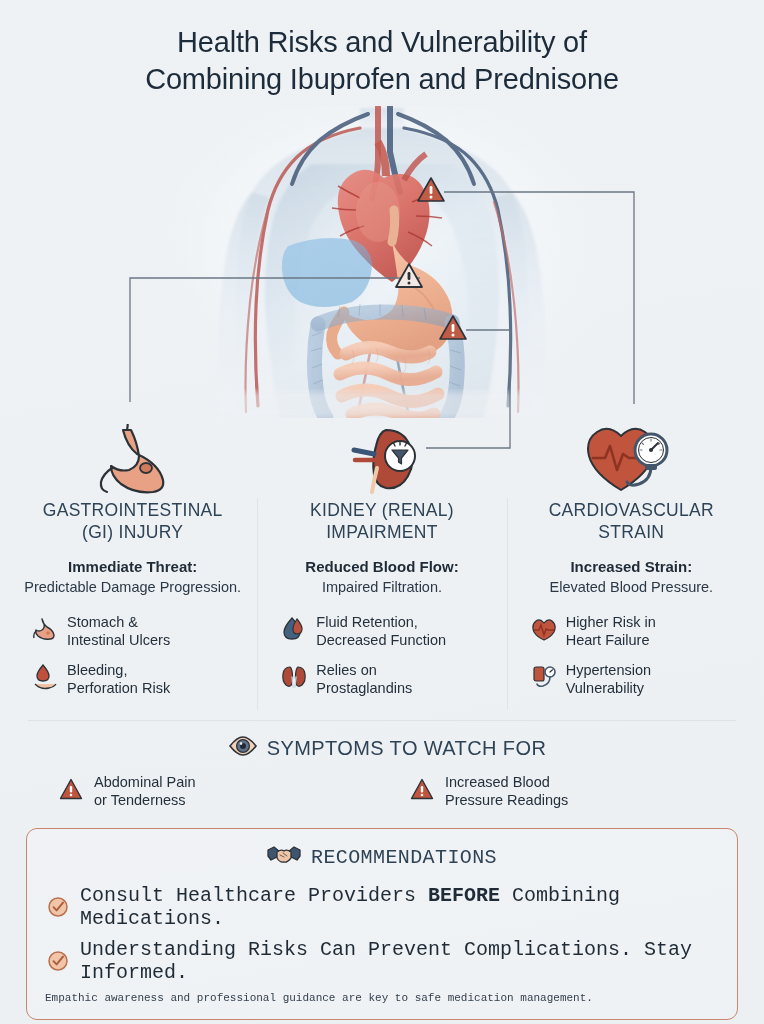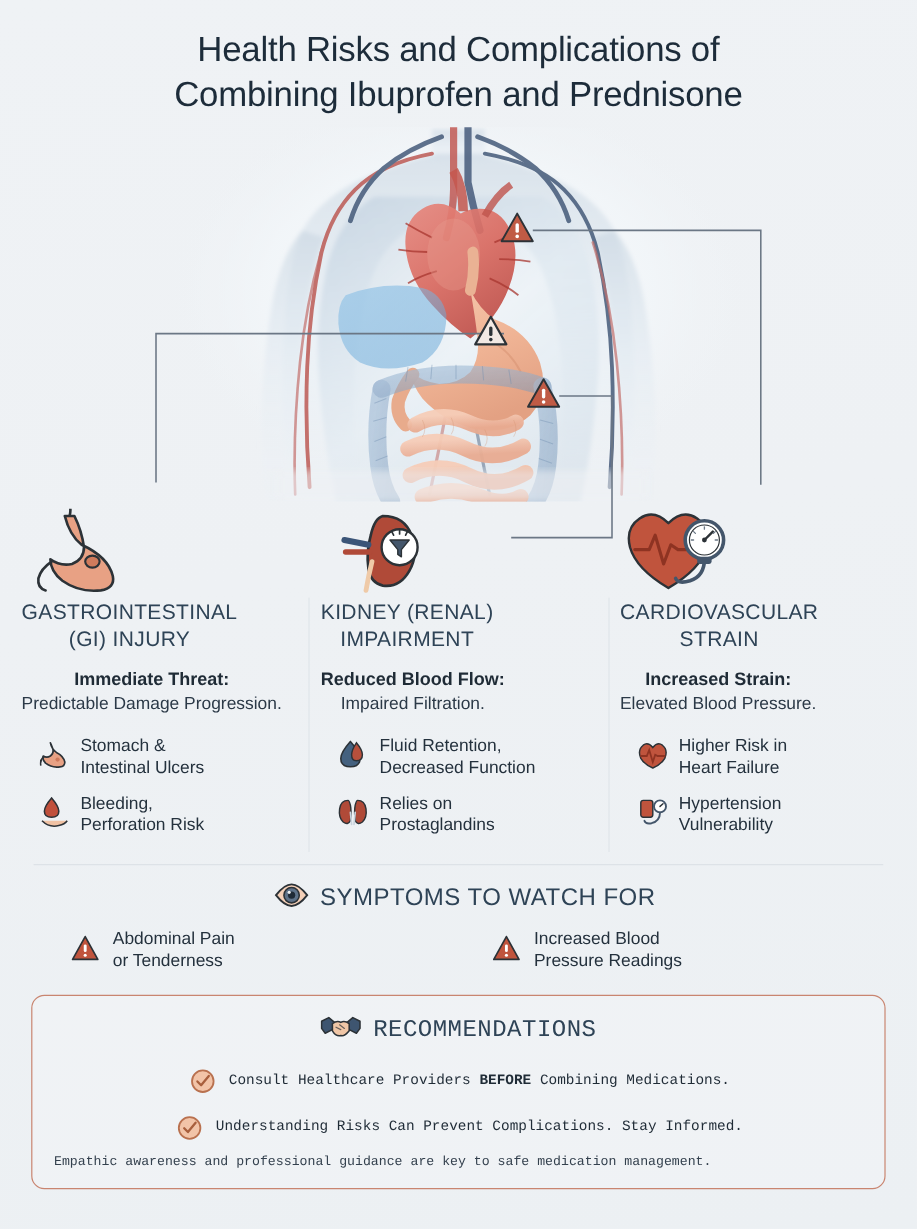--- a/index.html
+++ b/index.html
@@ -60,21 +60,21 @@
     display: flex;
     margin-top: 2px;
     padding: 0 8px;
     height: 296px;
   }
   .col {
     flex: 1 1 0;
     position: relative;
     display: flex;
     flex-direction: column;
-    align-items: flex-start;
+    align-items: center;
     padding: 0 10px;
   }
   .col + .col::before {
     content: "";
     position: absolute;
     left: 0;
     top: 78px;
     bottom: 6px;
     width: 1px;
     background: #dfe4e9;
@@ -202,36 +202,36 @@
     color: #2e4356;
     text-transform: uppercase;
   }
   .rec-item {
     display: flex;
     align-items: center;
     justify-content: center;
     gap: 9px;
     margin-bottom: 8px;
   }
-  .rec-txt { font-size: 12px; color: #1f2b36; }
+  .rec-txt { font-size: 20px; color: #1f2b36; }
   .rec-txt b { font-weight: 700; }
   .rec-note {
     text-align: left;
     font-size: 11px;
     color: #34414e;
     margin-top: 8px;
   }
 </style>
 </head>
 <body>
 
 <div class="page">
 
   <div class="title-block">
-    <div class="title-line">Health Risks and Complications of</div>
+    <div class="title-line">Health Risks and Vulnerability of</div>
     <div class="title-line">Combining Ibuprofen and Prednisone</div>
   </div>
 
   <div class="hero">
 
     <svg class="hero-svg" viewBox="0 0 764 312">
       <defs>
         <radialGradient id="bodyGlow" cx="50%" cy="46%" r="52%">
           <stop offset="0%" stop-color="#ffffff" stop-opacity="0.98"></stop>
           <stop offset="62%" stop-color="#f2f6f9" stop-opacity="0.85"></stop>

